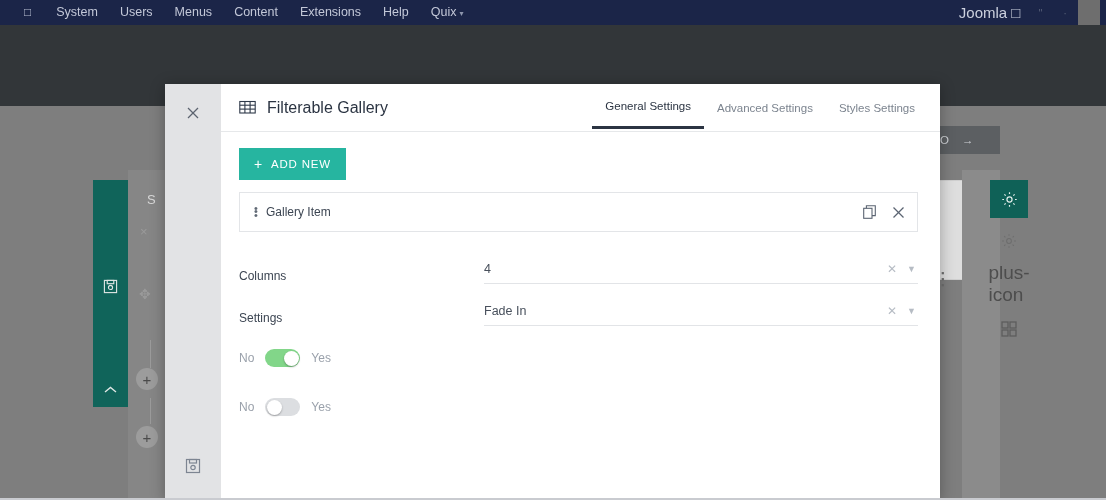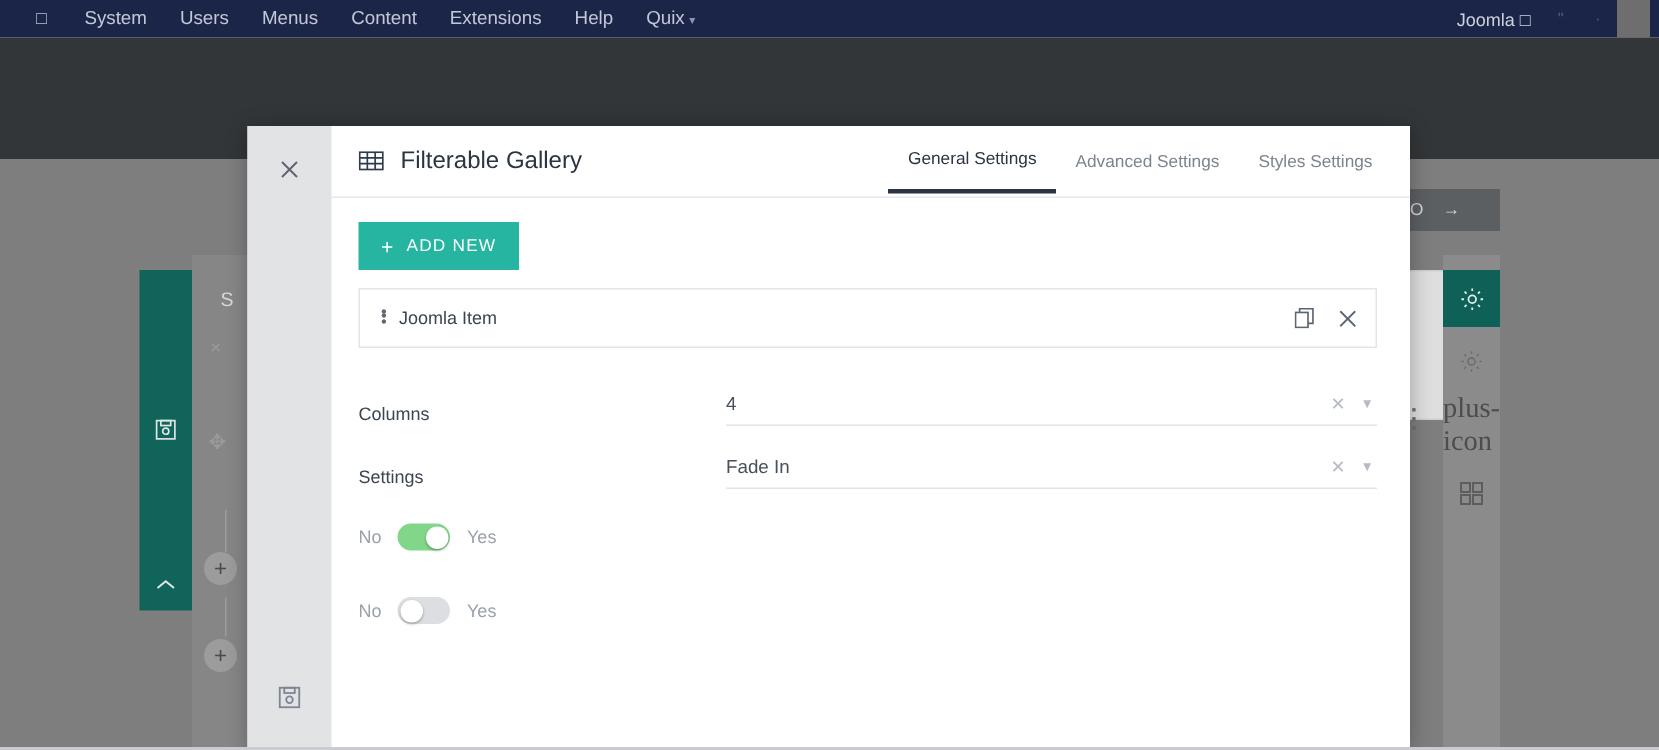--- a/index.html
+++ b/index.html
@@ -21,21 +21,21 @@
     color: #b8bdd0; font-size: 12px; padding: 0 14px; line-height: 25px;
   }
   .tb-item {
     color: #c3c8d8; font-size: 12.5px; padding: 0 11px; line-height: 25px;
     white-space: nowrap;
   }
   .tb-caret { font-size: 8px; color: #8e96ad; margin-left: 3px; }
   .topbar-right {
     margin-left: auto; display: flex; align-items: center; padding-right: 6px;
   }
-  .tb-user { color: #ccd1de; font-size: 12px; padding: 0 8px; }
+  .tb-user { color: #ccd1de; font-size: 15px; padding: 0 8px; }
   .tb-dots { color: #555d75; font-size: 11px; padding: 0 10px; letter-spacing:1px;}
   .tb-edge { width: 22px; height: 25px; background: #6e6e6e; }
 
   
   .toolbar {
     position: absolute; left: 0; top: 25px; width: 1106px; height: 45px;
     background: #323639; z-index: 4;
   }
   .title-label {
     position: absolute; left: 98px; top: 38px;
@@ -113,23 +113,23 @@
   .vline {
     position:absolute; width:1px; background:#9b9b9b; z-index:3;
   }
 
   
   .right-panel {
     position: absolute; left: 962px; top: 170px; width: 38px; height: 330px;
     background: #8b8b8b; z-index: 2;
   }
   .rp-btn {
-    position: absolute; left: 962px; width: 38px; height: 38px;
+    position: absolute; left: 990px; width: 38px; height: 38px;
     display:flex; align-items:center; justify-content:center;
-    color: #4f4f4f; font-size: 15px; z-index: 3; font-family: Liberation Serif, serif;
+    color: #4f4f4f; font-size: 15px; z-index: 3;
   }
   .rp-active { background: #0f6157; color: #e3efec; }
   .rp-dots {
     position:absolute; left: 941px; top: 270px; z-index: 3;
     color: #6f6f6f; font-size: 9px; line-height: 6px;
   }
   .panel-white {
     position:absolute; left: 930px; top: 180px; width: 70px; height: 100px;
     background: #dedede; border:1px solid #cfcfcf; z-index:2;
   }
@@ -379,21 +379,21 @@
 
       <div class="modal-content">
 
         <button class="add-new">
           <span class="add-plus">+</span>
           <span>ADD NEW</span>
         </button>
 
         <div class="item-row">
           <span class="drag-dots">•<br>•<br>•</span>
-          <span class="item-label">Joomla Item</span>
+          <span class="item-label">Gallery Item</span>
           <span class="item-actions">
             <span class="act-ic">
               <svg width="13" height="14" viewBox="0 0 13 14" fill="none" stroke="#5b6472" stroke-width="1.1">
                   <rect x="0.7" y="3.3" width="8.3" height="10"></rect>
                   <polyline points="3.4,3.3 3.4,0.8 12.3,0.8 12.3,10.6 9,10.6"></polyline>
                 </svg>
             </span>
             <span class="act-ic">
               <svg width="13" height="13" viewBox="0 0 13 13" fill="none" stroke="#5b6472" stroke-width="1.2">
                   <line x1="1.5" y1="1.5" x2="11.5" y2="11.5"></line>

